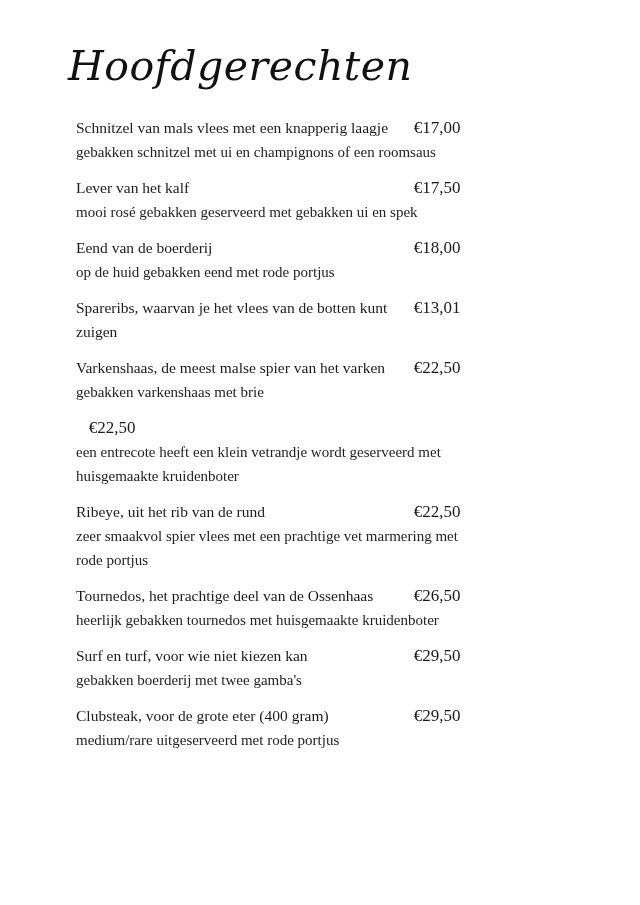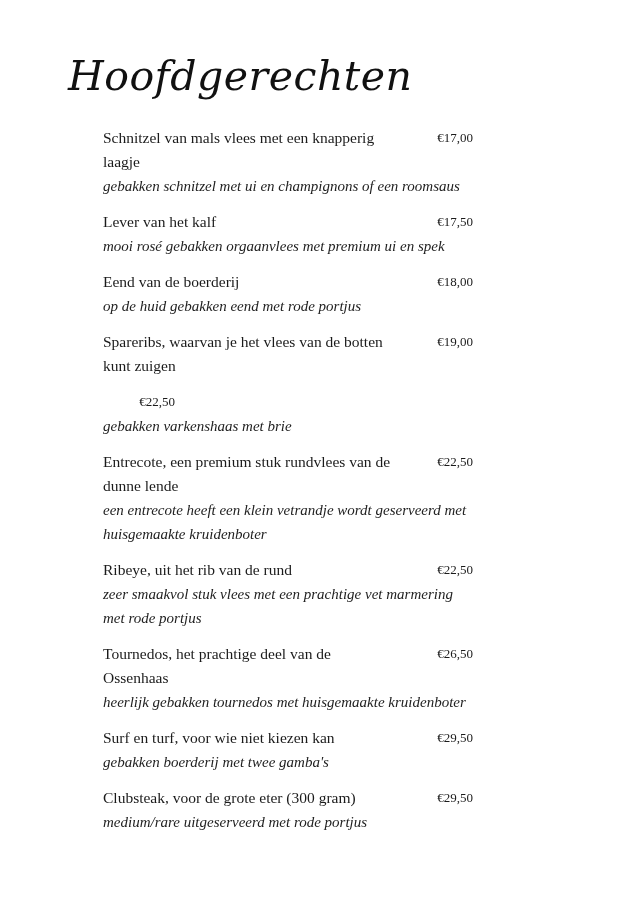--- a/index.html
+++ b/index.html
@@ -6,61 +6,59 @@
     margin: 0;
     padding: 0;
     background: #ffffff;
     font-family: "Liberation Serif", serif;
     color: #1b1b1b;
   }
   .page {
     width: 548px;
     height: 905px;
     box-sizing: border-box;
-    padding: 50px 75px 0 76px;
+    padding: 40px 75px 0 76px;
     background: #ffffff;
     overflow: hidden;
   }
   .menu-title {
     font-family: "DejaVu Serif", serif;
     font-style: italic;
     font-weight: 400;
     font-size: 41px;
     line-height: 52px;
     letter-spacing: 0.5px;
     margin: 0 0 24px -8px;
     color: #111111;
   }
   .menu-list {
     display: block;
   }
   .menu-item {
     margin-bottom: 12px;
-    margin-left: 27px;
   }
   .item-row {
     display: flex;
     align-items: flex-start;
   }
   .item-name {
     flex: 1 1 auto;
     font-size: 15.5px;
     line-height: 24px;
     padding-right: 8px;
   }
   .item-price {
     flex: 0 0 72px;
     width: 72px;
-    font-size: 13px;
+    font-size: 17px;
     line-height: 24px;
-    text-align: right;
+    text-align: center;
     white-space: nowrap;
   }
   .item-desc {
-    font-style: italic;
     font-size: 15px;
     line-height: 24px;
     max-width: 412px;
     color: #222222;
   }
 </style>
 </head>
 <body>
 
 <div class="page">
@@ -75,59 +73,59 @@
         <span class="item-price">€17,00</span>
       </div>
       <div class="item-desc">gebakken schnitzel met ui en champignons of een roomsaus</div>
     </div>
 
     <div class="menu-item">
       <div class="item-row">
         <span class="item-name">Lever van het kalf</span>
         <span class="item-price">€17,50</span>
       </div>
-      <div class="item-desc">mooi rosé gebakken orgaanvlees met premium ui en spek</div>
+      <div class="item-desc">mooi rosé gebakken geserveerd met gebakken ui en spek</div>
     </div>
 
     <div class="menu-item">
       <div class="item-row">
         <span class="item-name">Eend van de boerderij</span>
         <span class="item-price">€18,00</span>
       </div>
       <div class="item-desc">op de huid gebakken eend met rode portjus</div>
     </div>
 
     <div class="menu-item">
       <div class="item-row">
         <span class="item-name">Spareribs, waarvan je het vlees van de botten kunt zuigen</span>
-        <span class="item-price">€19,00</span>
+        <span class="item-price">€13,01</span>
       </div>
     </div>
 
     <div class="menu-item">
       <div class="item-row">
+        <span class="item-name">Varkenshaas, de meest malse spier van het varken</span>
         <span class="item-price">€22,50</span>
       </div>
       <div class="item-desc">gebakken varkenshaas met brie</div>
     </div>
 
     <div class="menu-item">
       <div class="item-row">
-        <span class="item-name">Entrecote, een premium stuk rundvlees van de dunne lende</span>
         <span class="item-price">€22,50</span>
       </div>
       <div class="item-desc">een entrecote  heeft een klein vetrandje wordt geserveerd met huisgemaakte kruidenboter</div>
     </div>
 
     <div class="menu-item">
       <div class="item-row">
         <span class="item-name">Ribeye, uit het rib van de rund</span>
         <span class="item-price">€22,50</span>
       </div>
-      <div class="item-desc">zeer smaakvol stuk vlees met een prachtige vet marmering met rode portjus</div>
+      <div class="item-desc">zeer smaakvol spier vlees met een prachtige vet marmering met rode portjus</div>
     </div>
 
     <div class="menu-item">
       <div class="item-row">
         <span class="item-name">Tournedos, het prachtige deel van de Ossenhaas</span>
         <span class="item-price">€26,50</span>
       </div>
       <div class="item-desc">heerlijk gebakken tournedos met huisgemaakte kruidenboter</div>
     </div>
 
@@ -135,20 +133,20 @@
       <div class="item-row">
         <span class="item-name">Surf en turf, voor wie niet kiezen kan</span>
         <span class="item-price">€29,50</span>
       </div>
       <div class="item-desc">gebakken boerderij met twee gamba's</div>
     </div>
 
 
     <div class="menu-item">
       <div class="item-row">
-        <span class="item-name">Clubsteak, voor de grote eter (300 gram)</span>
+        <span class="item-name">Clubsteak, voor de grote eter (400 gram)</span>
         <span class="item-price">€29,50</span>
       </div>
       <div class="item-desc">medium/rare uitgeserveerd met rode portjus</div>
     </div>
 
   </div>
 </div>
 
 </body></html>

